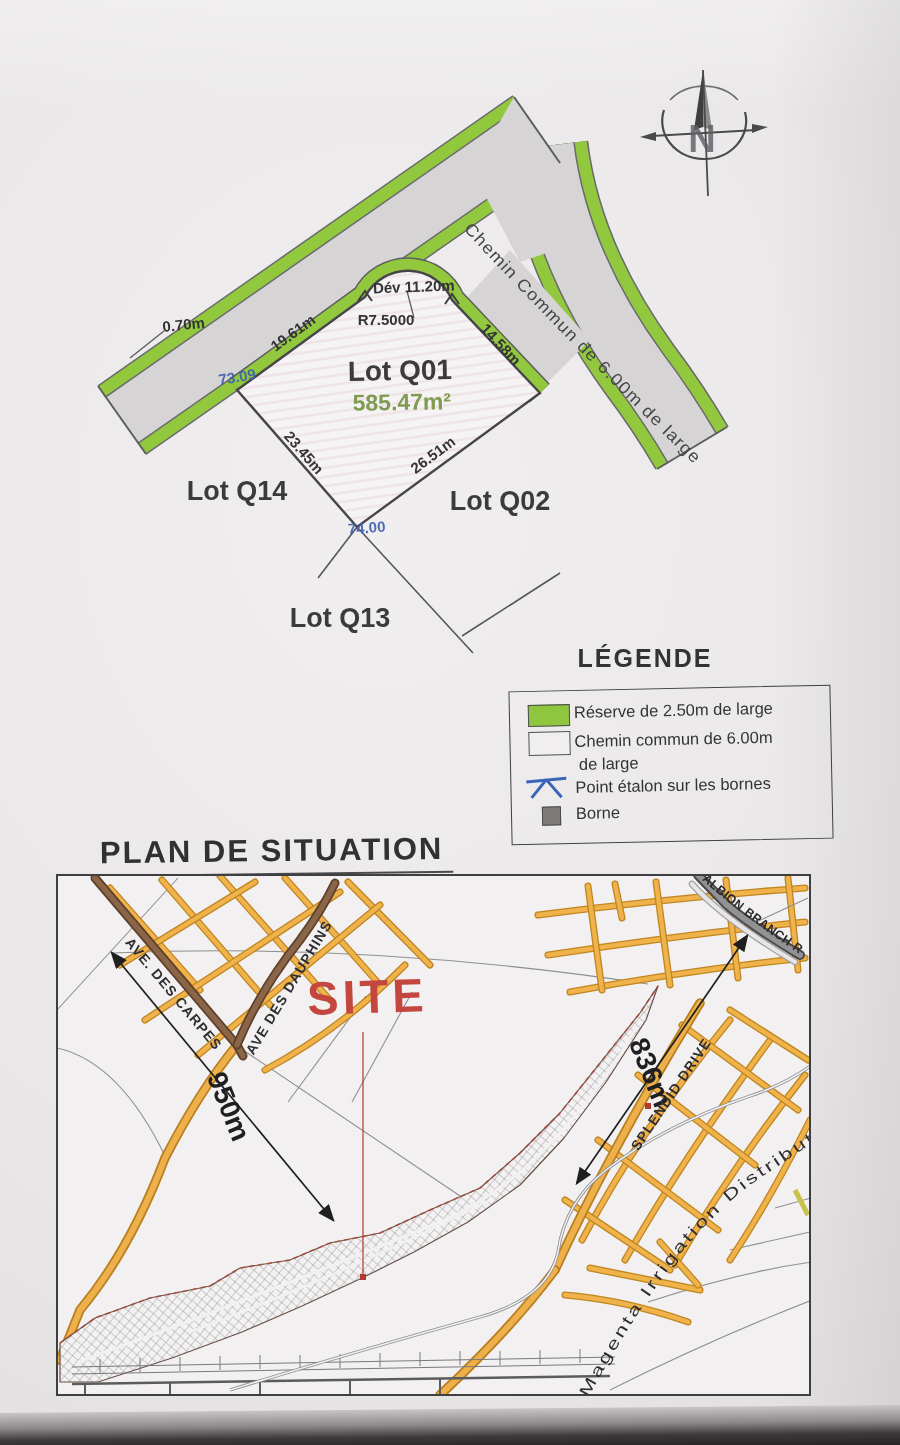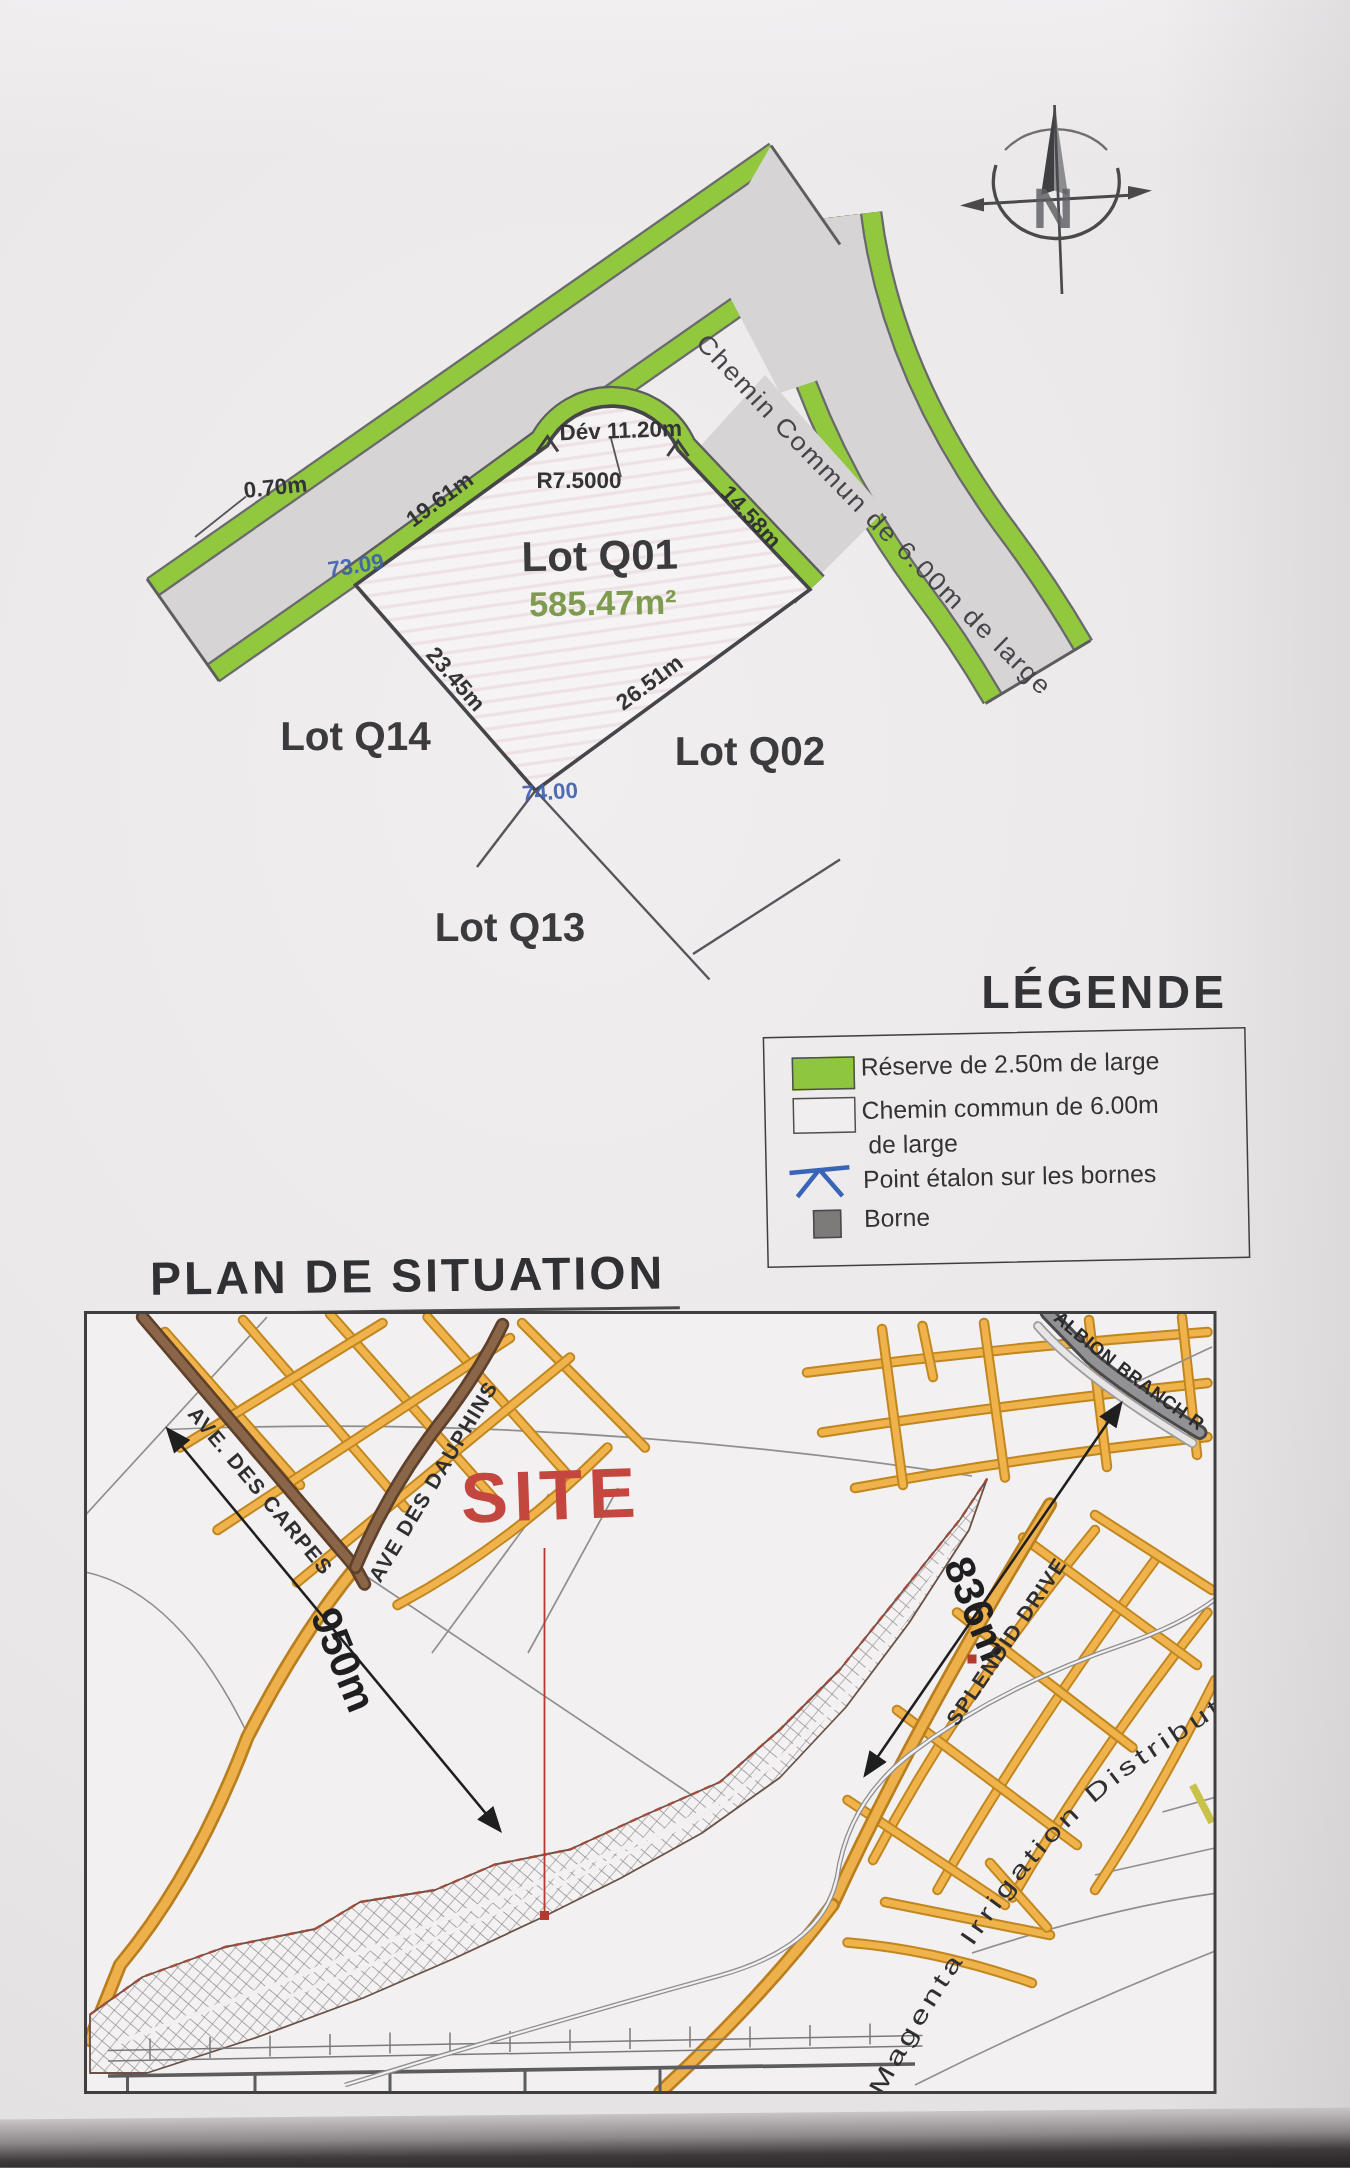--- a/index.html
+++ b/index.html
@@ -14,22 +14,22 @@
   .shade-right{position:absolute;right:0;top:0;width:130px;height:100%;
     background:linear-gradient(to right, rgba(0,0,0,0), rgba(0,0,0,0.06));}
   .photo-edge{position:absolute;left:-10px;top:1409px;width:920px;height:45px;
     background:linear-gradient(to bottom,#c9c5c6 0%,#8d8889 35%,#3d3839 62%,#1f1c1d 100%);
     transform:rotate(-0.5deg);}
   svg{position:absolute;display:block;}
   .plan-svg{left:0;top:0;}
   .map-svg{left:50px;top:870px;}
 
   
-  .legend-title{position:absolute;left:498px;top:644px;width:320px;text-align:right;
-    font-size:31px;font-weight:600;letter-spacing:2px;color:#333335;}
+  .legend-title{position:absolute;left:485px;top:644px;width:320px;text-align:center;
+    font-size:25px;font-weight:600;letter-spacing:2px;color:#333335;}
   .legend-box{position:absolute;left:510px;top:688px;width:320px;height:152px;
     border:1.7px solid #3f3f41;transform:rotate(-1.2deg);}
   .legend-box .lab{position:absolute;font-size:16.5px;color:#333335;white-space:nowrap;}
   .sw1{position:absolute;left:18px;top:13px;width:40px;height:20px;background:#8fc63f;border:1.5px solid #4f4f51;}
   .sw2{position:absolute;left:18px;top:40px;width:40px;height:22px;background:#f0eeef;border:1.5px solid #4f4f51;}
   .sw3{position:absolute;left:10px;top:84px;width:50px;height:24px;}
   .sw4{position:absolute;left:30px;top:115px;width:17px;height:17px;background:#7c7b79;border:1.5px solid #4a4a4c;}
 
   
   .situation-title{position:absolute;left:100px;top:833px;display:inline-block;

